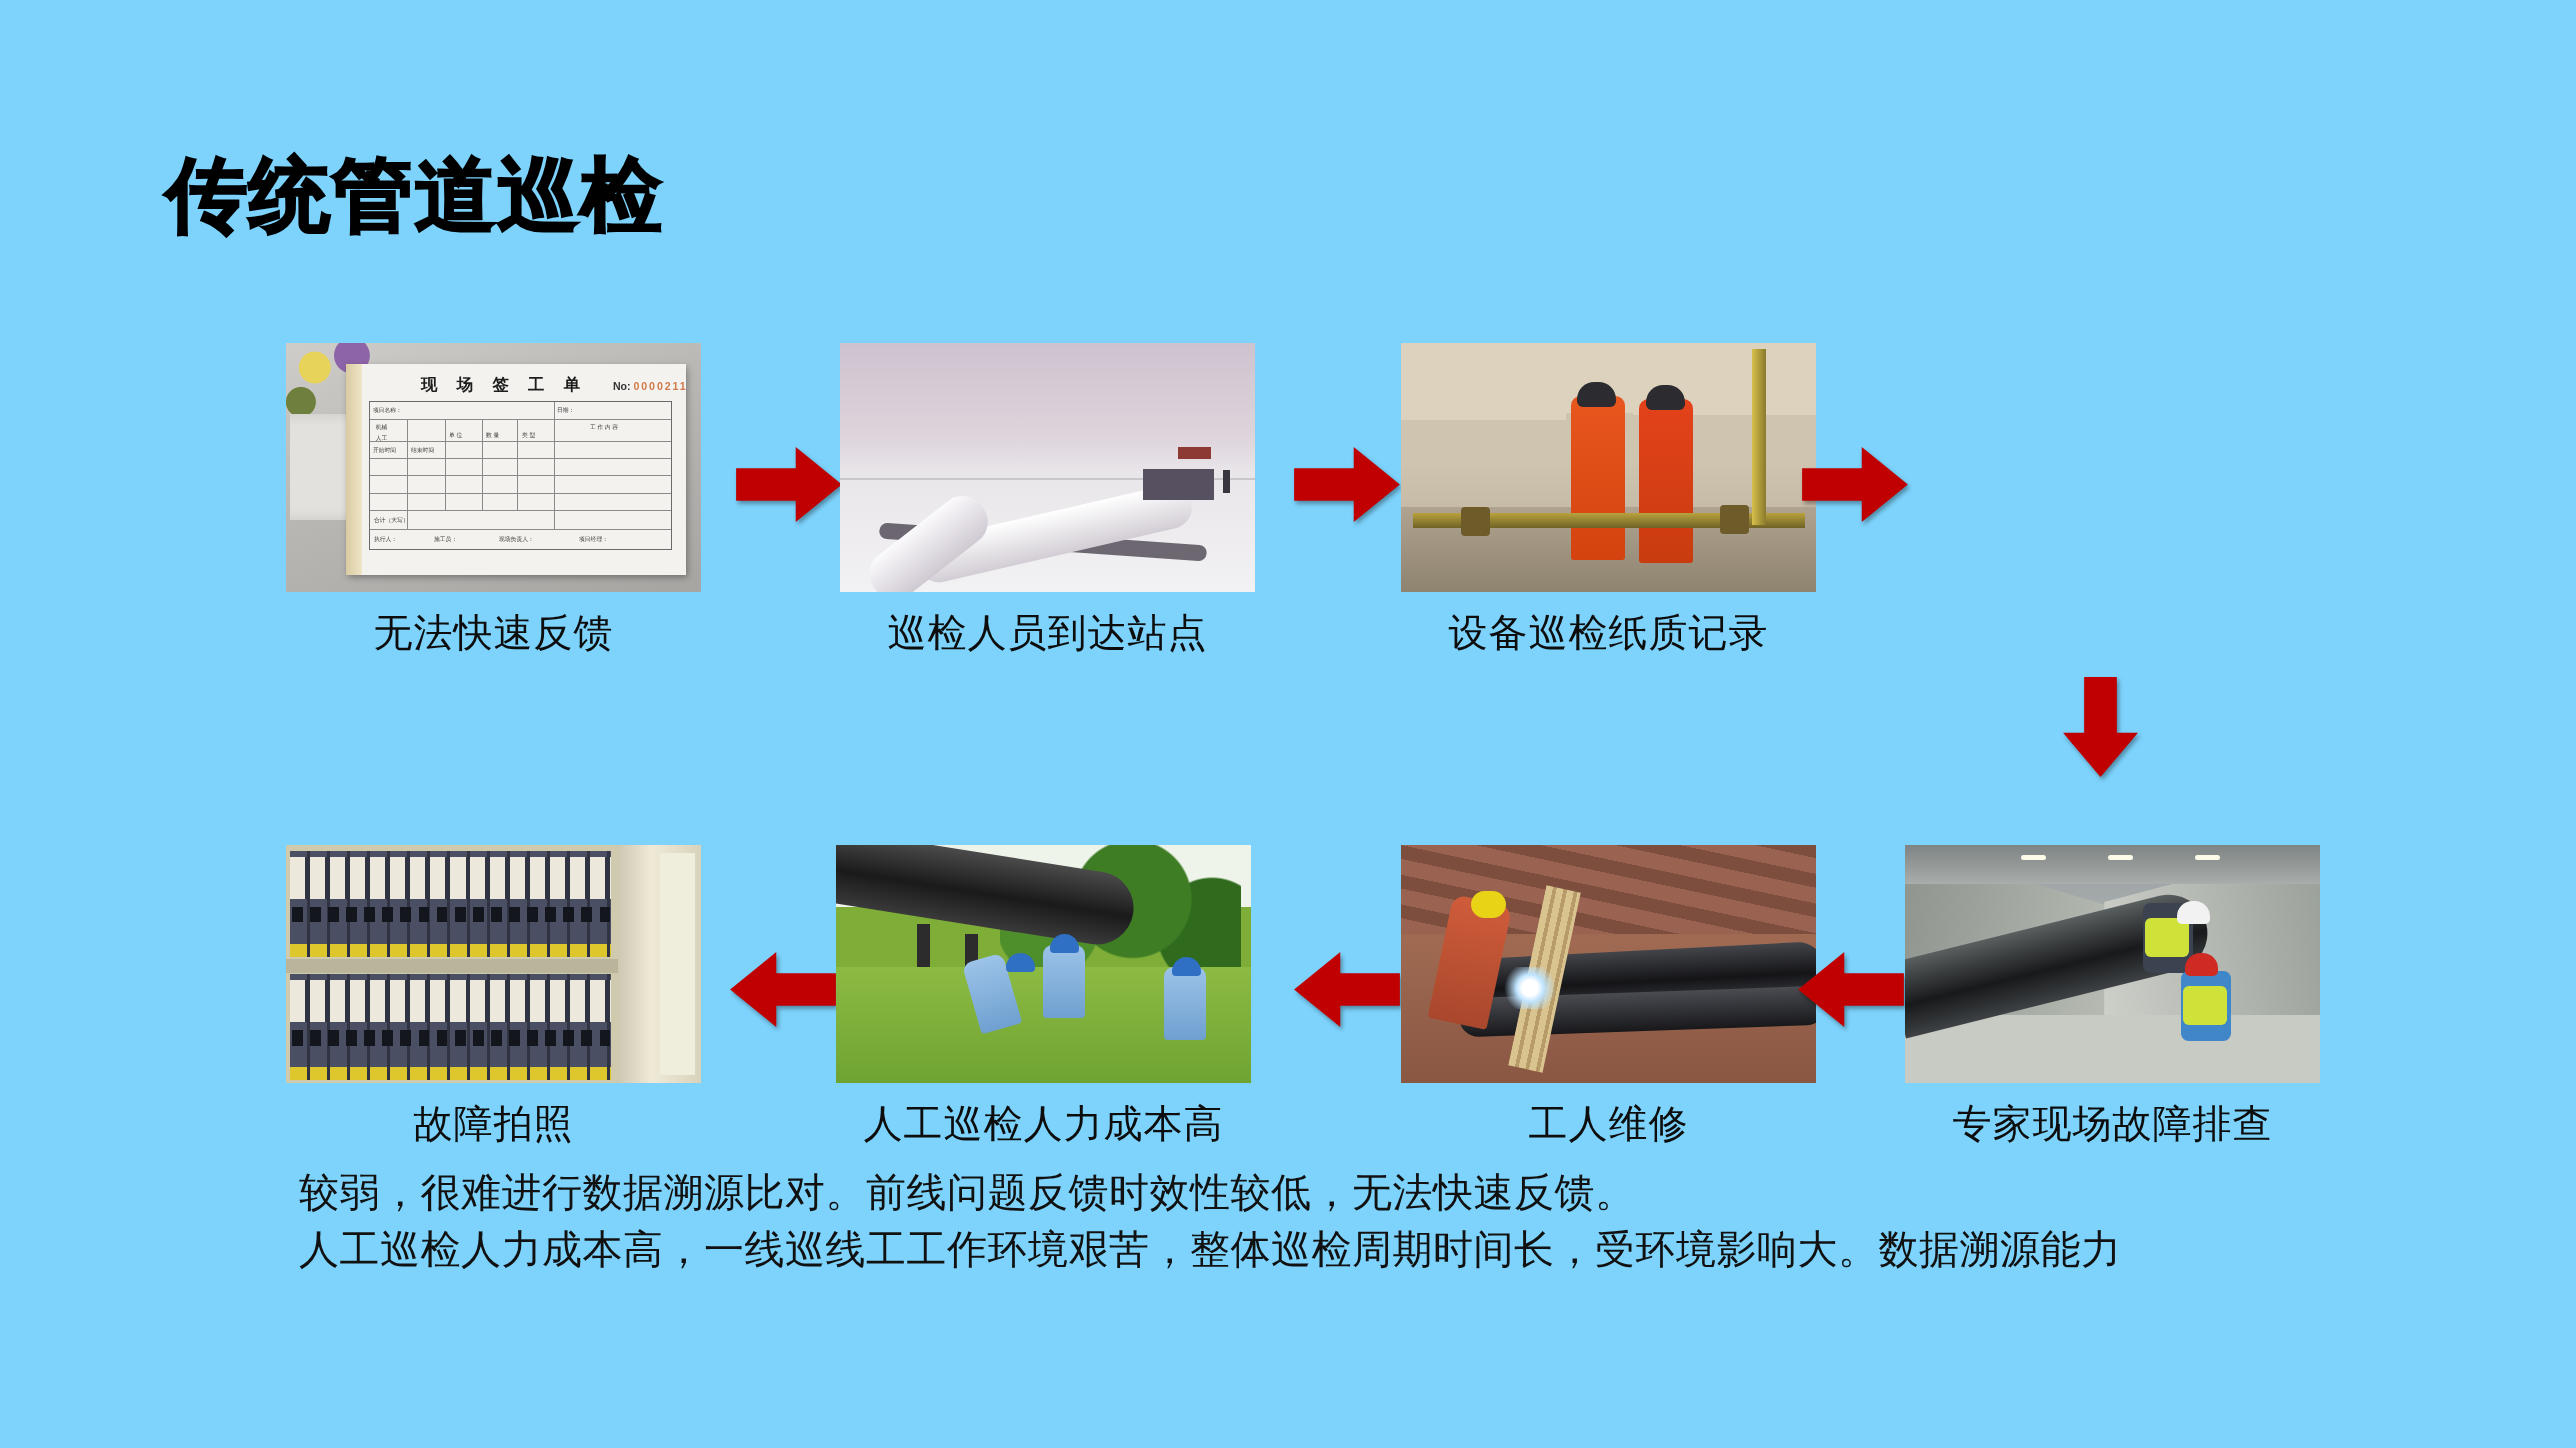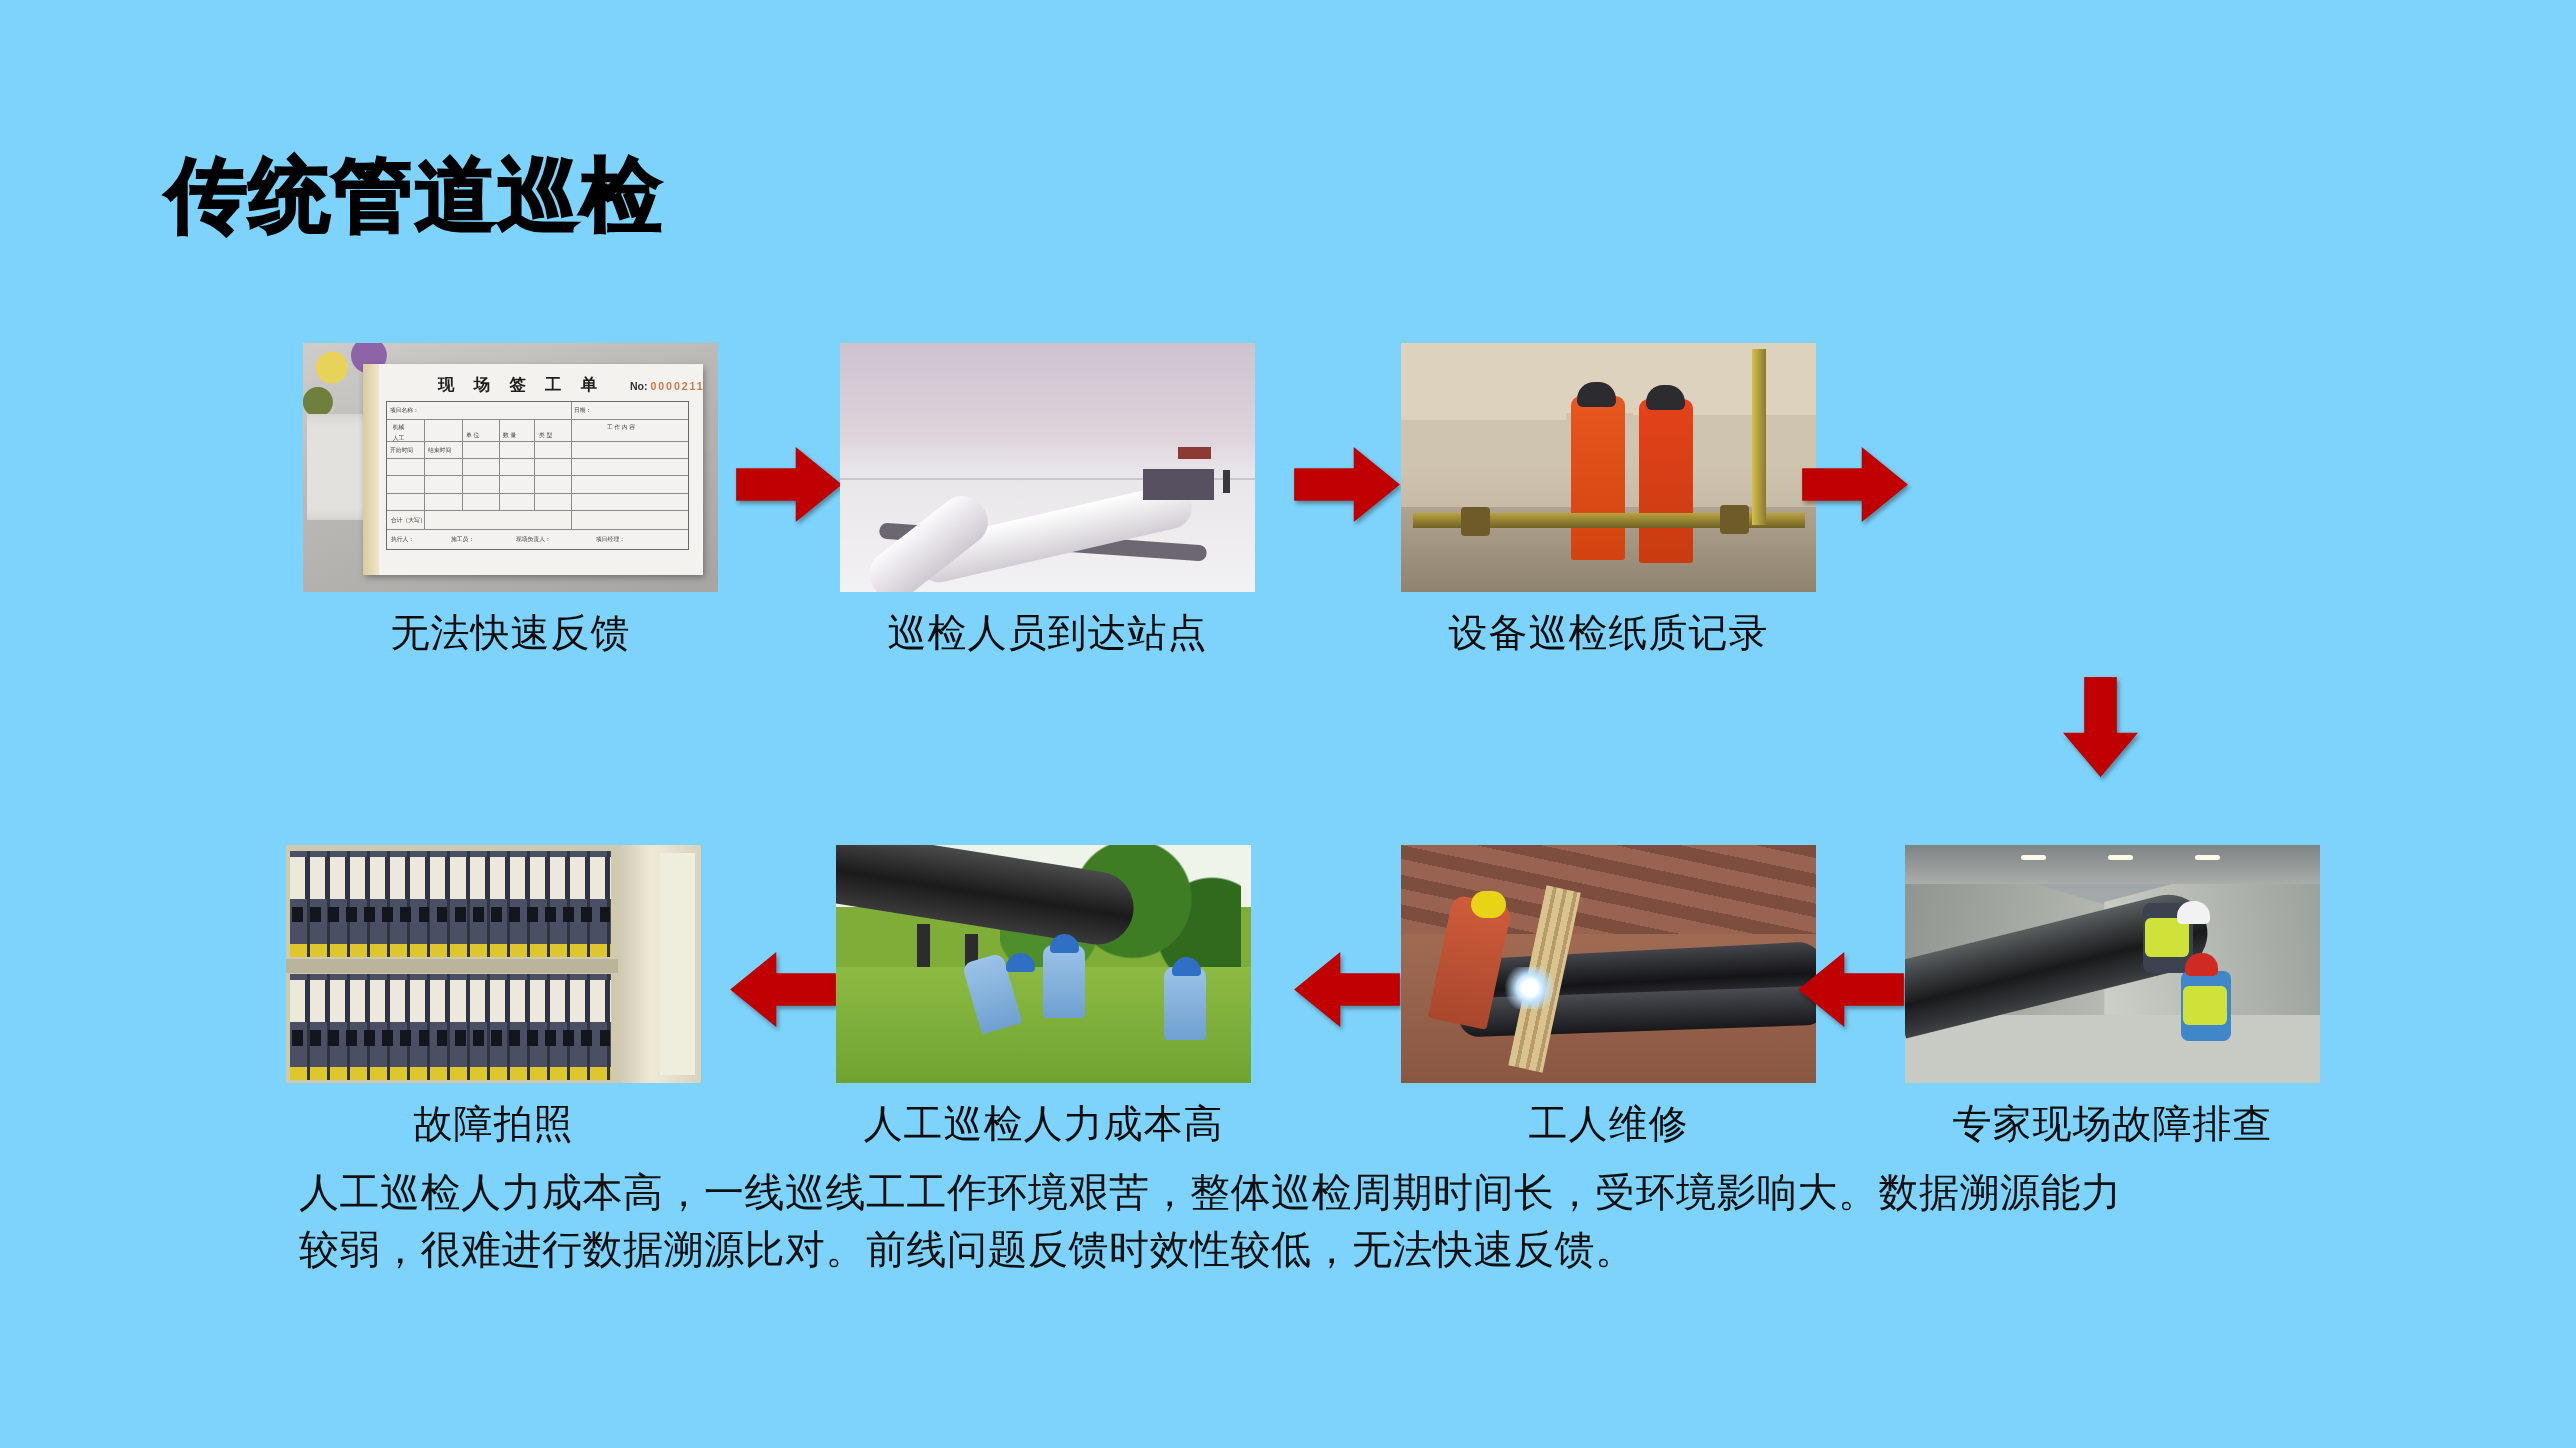--- a/index.html
+++ b/index.html
@@ -193,21 +193,21 @@
 <body>
 
 <div class="slide">
 
   <div class="title">传统管道巡检</div>
 
   <div class="flow">
 
     <div class="row">
 
-      <div class="cell" style="left:303px;top:0;">
+      <div class="cell" style="left:286px;top:0;">
         <div class="photo p-form">
           <div class="flower"></div>
           <div class="vase"></div>
           <div class="paper"></div>
           <div class="spine"></div>
           <div class="ftitle">现 场 签 工 单</div>
           <div class="fno">
             <span>No:</span>
             <b>0000211</b>
           </div>
@@ -388,18 +388,18 @@
           <div class="wk" style="left:276px;top:126px;background:#3f87c9;"></div>
           <div class="vest" style="left:278px;top:141px;"></div>
           <div class="helmR" style="left:280px;top:108px;"></div>
         </div>
         <div class="cap">专家现场故障排查</div>
       </div>
     </div>
   </div>
 
   <div class="para">
+    <div>较弱，很难进行数据溯源比对。前线问题反馈时效性较低，无法快速反馈。</div>
     <div>人工巡检人力成本高，一线巡线工工作环境艰苦，整体巡检周期时间长，受环境影响大。数据溯源能力</div>
-    <div>较弱，很难进行数据溯源比对。前线问题反馈时效性较低，无法快速反馈。</div>
   </div>
 
 </div>
 
 
 </body></html>

